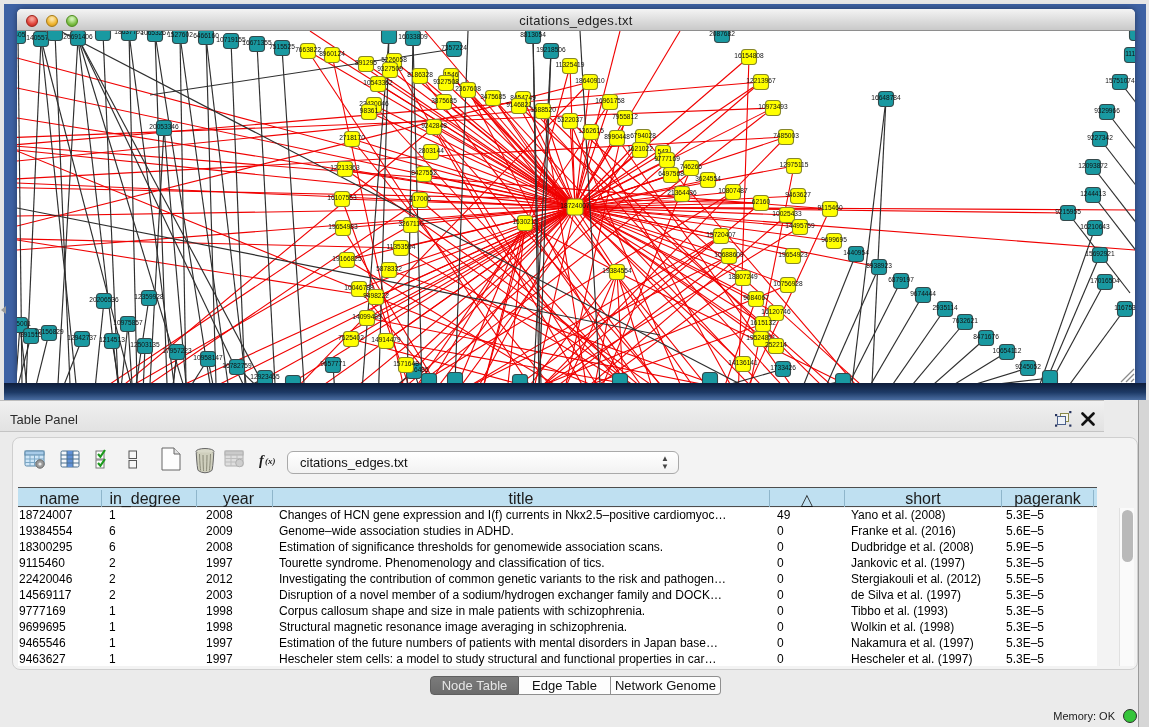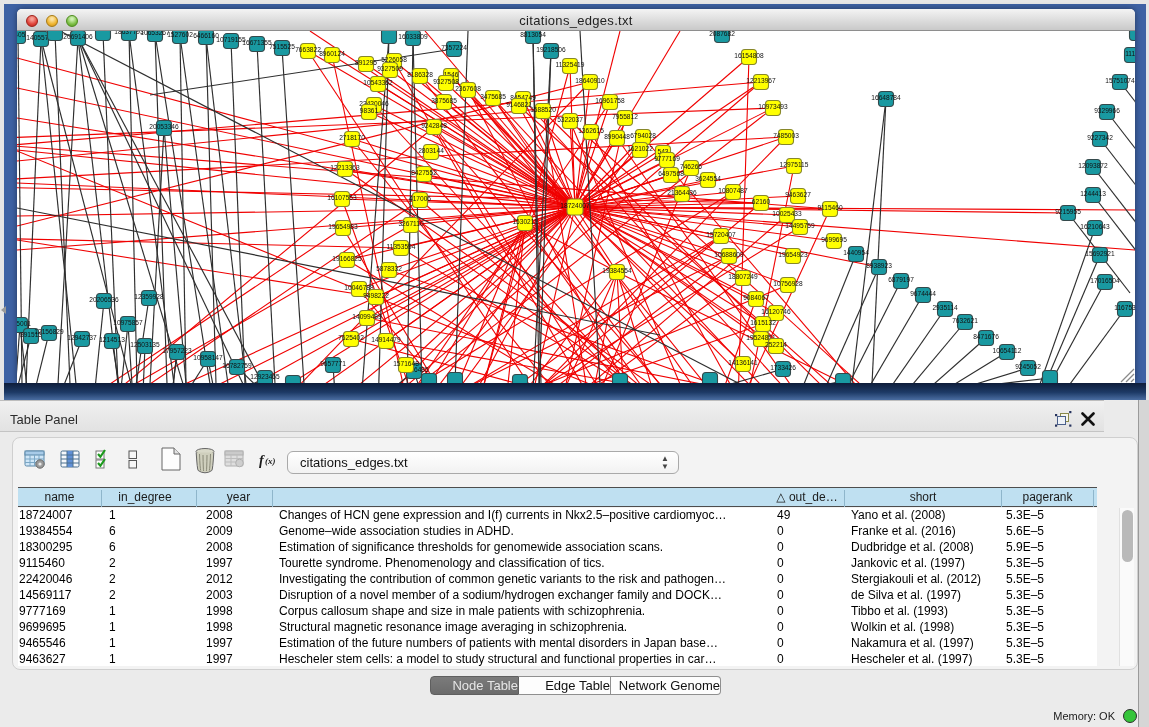--- a/index.html
+++ b/index.html
@@ -11,29 +11,29 @@
 .tl.r{left:9px;background:radial-gradient(circle at 50% 30%,#f6a096 12%,#e0443a 60%,#b8281f);border:.5px solid #9f2018}
 .tl.y{left:29px;background:radial-gradient(circle at 50% 30%,#fbe2a2 12%,#efb52f 60%,#c98c1c);border:.5px solid #a87b14}
 .tl.g{left:49px;background:radial-gradient(circle at 50% 30%,#cdf0b2 12%,#7dbf46 60%,#52981f);border:.5px solid #4e8c1e}
 .tpanel{position:absolute;left:0;top:400px;width:1149px;height:327px;background:#ebebeb}
 .tphead{position:absolute;left:0;top:0;width:1104px;height:32px;background:linear-gradient(to bottom,#f0f0f0,#e2e2e2);border-top:1px solid #bdbdbd;border-bottom:1px solid #c4c4c4}
 .tptitle{position:absolute;left:10px;top:11px;font-size:13px;color:#2c2c2c}
 .box{position:absolute;left:12px;top:37px;width:1126px;height:233px;background:#f3f3f3;border:1px solid #cfcfcf;border-radius:8px}
 .toolbar{position:absolute;left:6px;top:6px;height:36px;width:1100px}
 .combo{position:absolute;left:274px;top:13px;width:392px;height:23px;background:linear-gradient(#ffffff,#f2f2f2);border:1px solid #a9a9a9;border-radius:6px;font-size:13px;color:#111;line-height:21px;padding-left:12px}
 .combo .arrows{position:absolute;right:9px;top:3px;font-size:8px;color:#444;line-height:8px;text-align:center}
-.thead{position:absolute;left:5px;top:49px;width:1079px;height:20px;background:#bfe0f1;border-top:1px solid #4d4d4d;border-bottom:1px solid #4d4d4d;font-size:12px;color:#1b1b1b}
+.thead{position:absolute;left:5px;top:49px;width:1079px;height:20px;background:#bfe0f1;border-top:1px solid #4d4d4d;border-bottom:1px solid #4d4d4d;font-size:16px;color:#1b1b1b}
 .thead div{position:absolute;top:2px;text-align:center;border-right:1px solid #8fb6cb;height:17px}
 .tbody{position:absolute;left:5px;top:70px;width:1079px;height:158px;background:#fff;font-size:12px;color:#000}
 .row{position:absolute;height:16px;white-space:nowrap}
 .row span{position:absolute;overflow:hidden}
 .vscroll{position:absolute;right:3px;top:70px;width:15px;height:158px;background:#fafafa;border-left:1px solid #e0e0e0}
 .vthumb{position:absolute;left:2px;top:2px;width:11px;height:52px;background:#b9b9b9;border-radius:6px}
 .tabs{position:absolute;left:430px;top:276px;height:19px;font-size:13px}
-.tab{position:absolute;top:0;height:19px;line-height:18px;text-align:right;background:#fdfdfd;border:1px solid #8f8f8f;color:#111}
+.tab{position:absolute;top:0;height:19px;line-height:18px;text-align:center;background:#fdfdfd;border:1px solid #8f8f8f;color:#111}
 .tab.sel{background:linear-gradient(#7b7b7b,#6b6b6b);color:#e6e6e6;border-color:#5f5f5f}
 .mem{position:absolute;right:34px;top:310px;font-size:11px;color:#1a1a1a}
 .memdot{position:absolute;right:12px;top:309px;width:14px;height:14px;border-radius:50%;background:#35c53a;border:1.5px solid #2e2e2e}
 .redge{position:absolute;left:1138px;top:400px;width:11px;height:327px;background:#d6d6d6;border-left:1px solid #9a9a9a}
 .lmark{position:absolute;left:1px;top:306px;width:0;height:0;border-top:4px solid transparent;border-bottom:4px solid transparent;border-right:5px solid #9a9a9a}
 </style></head><body>
 <div class="desktop"></div>
 <div class="lmark"></div>
 <div class="win">
   <div class="titlebar">
@@ -668,20 +668,21 @@
  </g>
 
  <text x="240" y="21" font-size="14" font-style="italic" font-weight="bold" font-family="Liberation Serif,serif" fill="#1a1a1a">f</text>
  <text x="246" y="20" font-size="9" font-style="italic" font-weight="bold" font-family="Liberation Serif,serif" fill="#1a1a1a">(x)</text>
 </svg>
   <div class="combo">citations_edges.txt<div class="arrows">▲<br>▼</div></div>
   <div class="thead">
         <div style="left:0px;width:84px">name</div>
         <div style="left:76px;width:103px">in_degree</div>
         <div style="left:187px;width:68px">year</div>
+        <div style="left:255px;width:497px">title</div>
         <div style="left:752px;width:75px">△ out_de…</div>
         <div style="left:827px;width:157px">short</div>
         <div style="left:984px;width:92px">pagerank</div>
       </div>
   <div class="tbody">
         <div class="row" style="top:0px">
           <span style="left:1px">18724007</span>
           <span style="left:91px">1</span>
           <span style="left:188px">2008</span>
           <span style="left:261px;width:492px">Changes of HCN gene expression and I(f) currents in Nkx2.5–positive cardiomyoc…</span>

